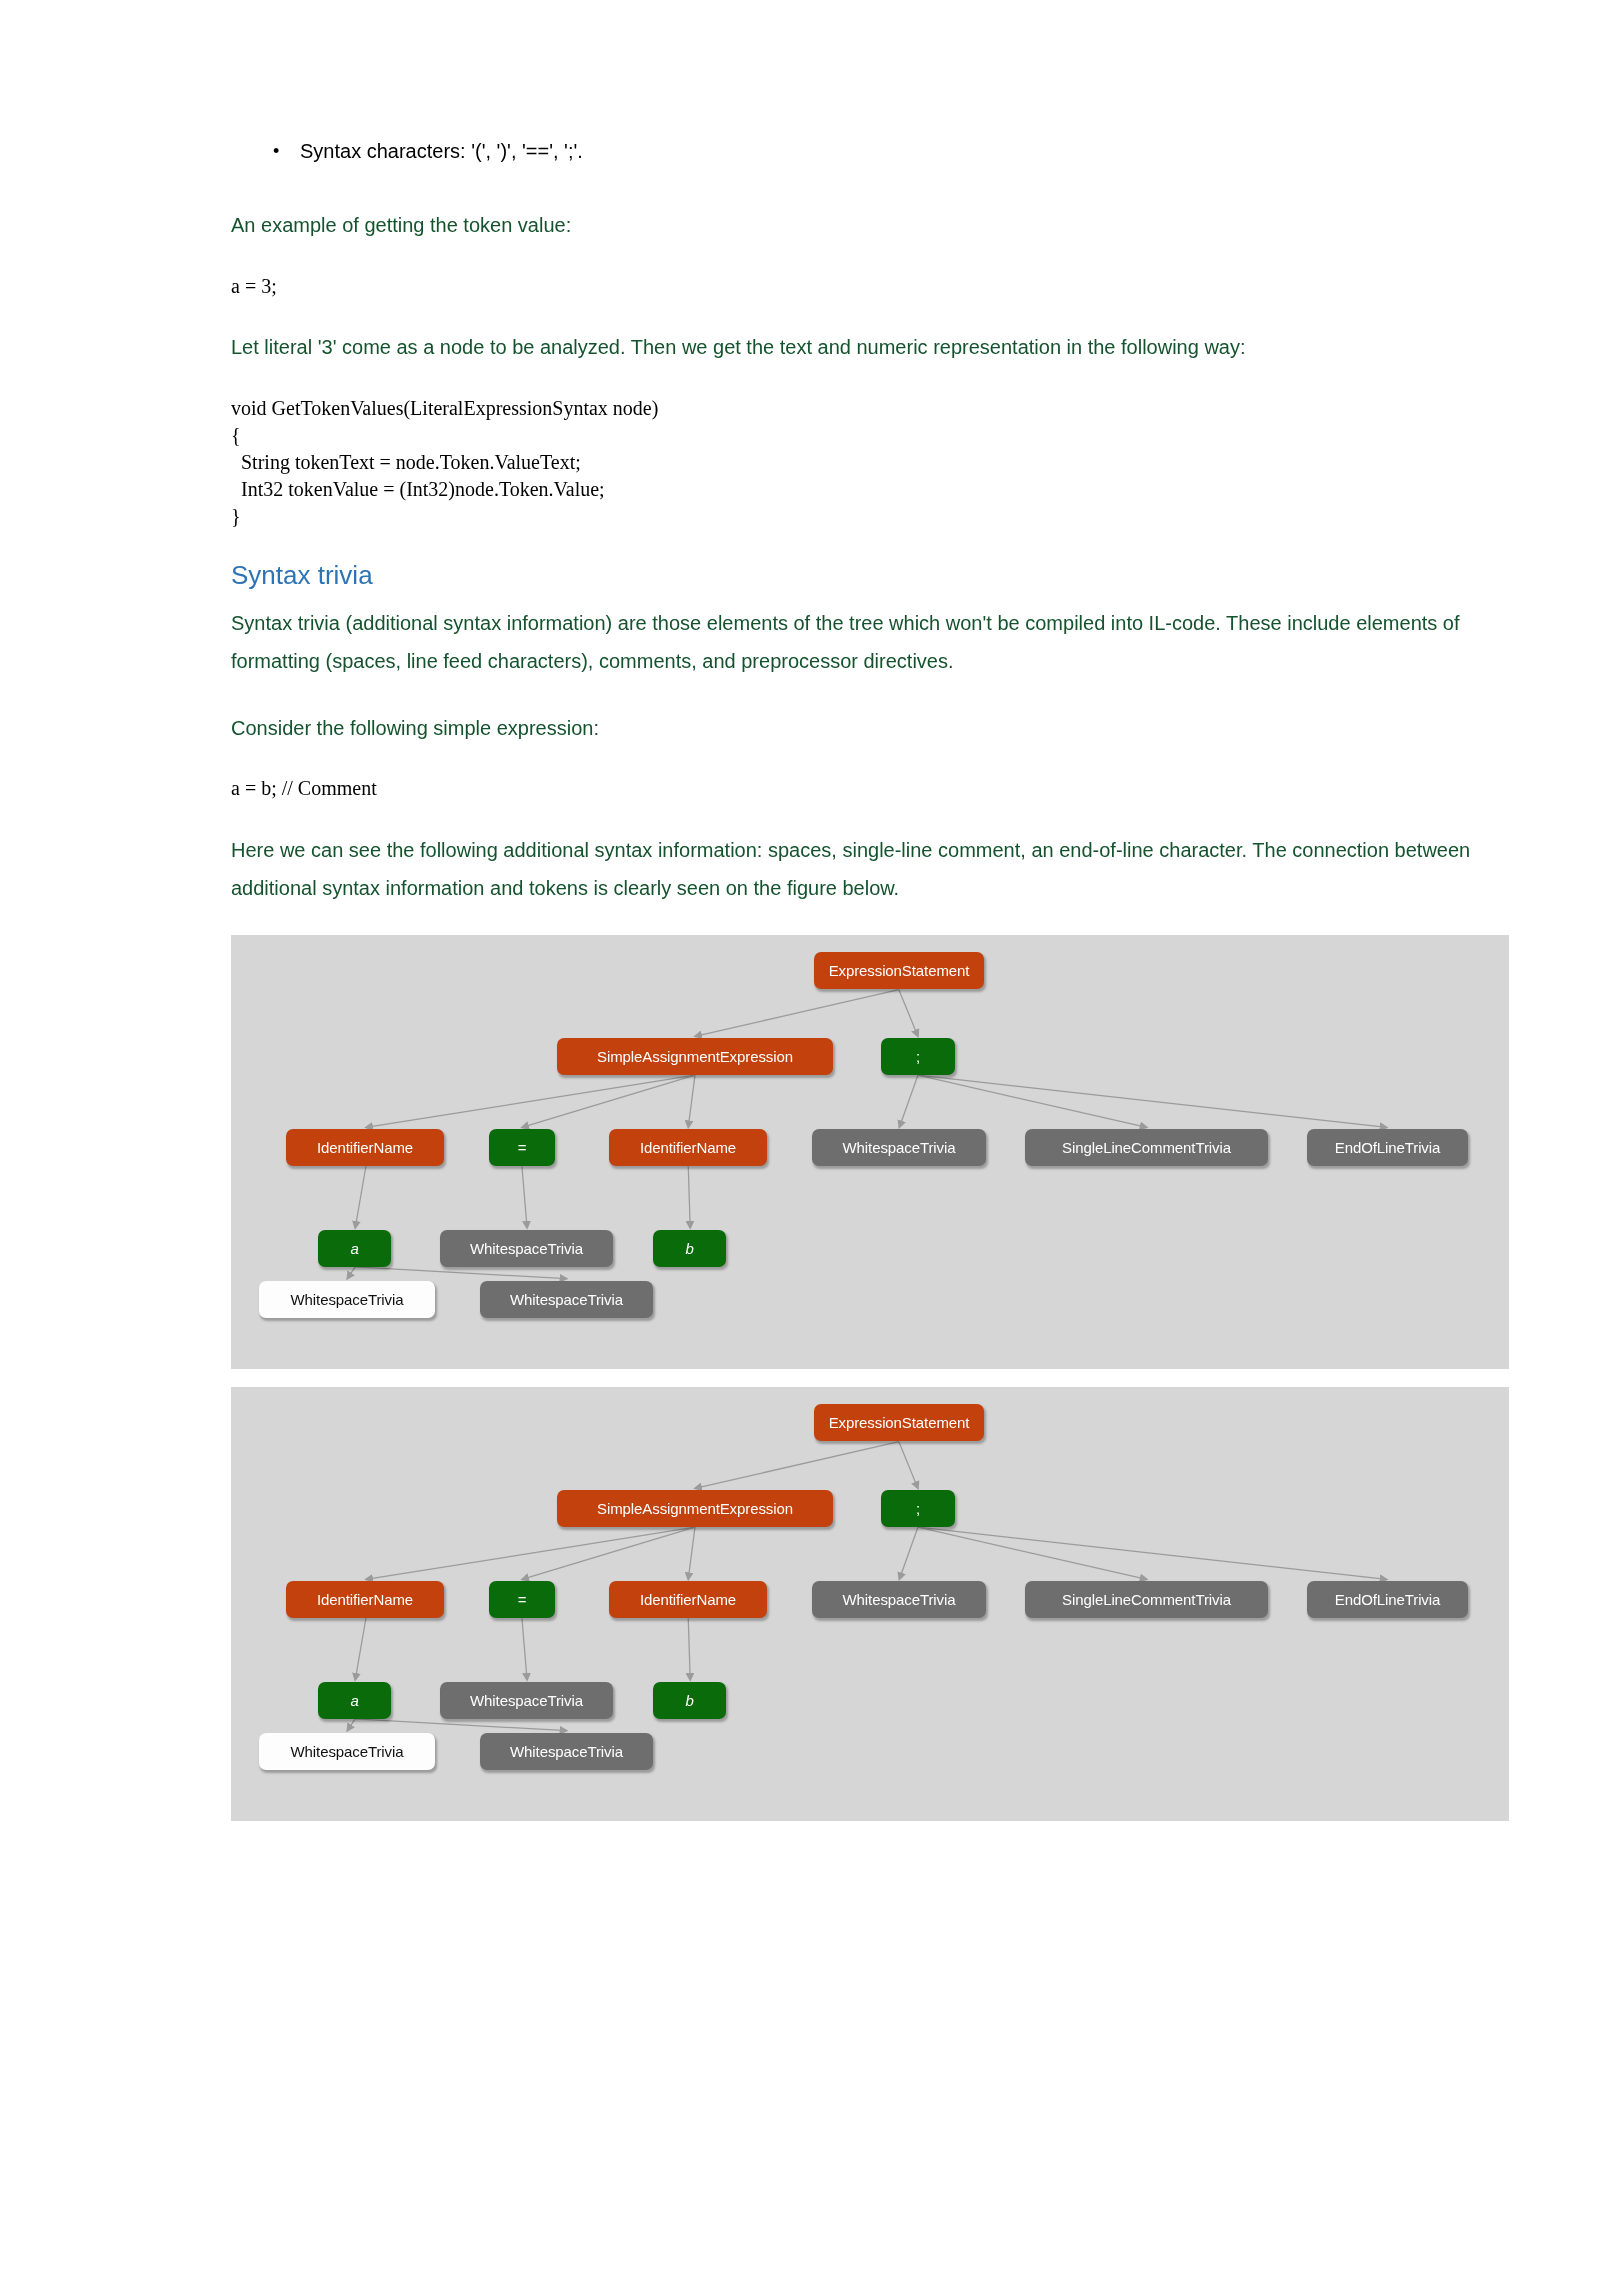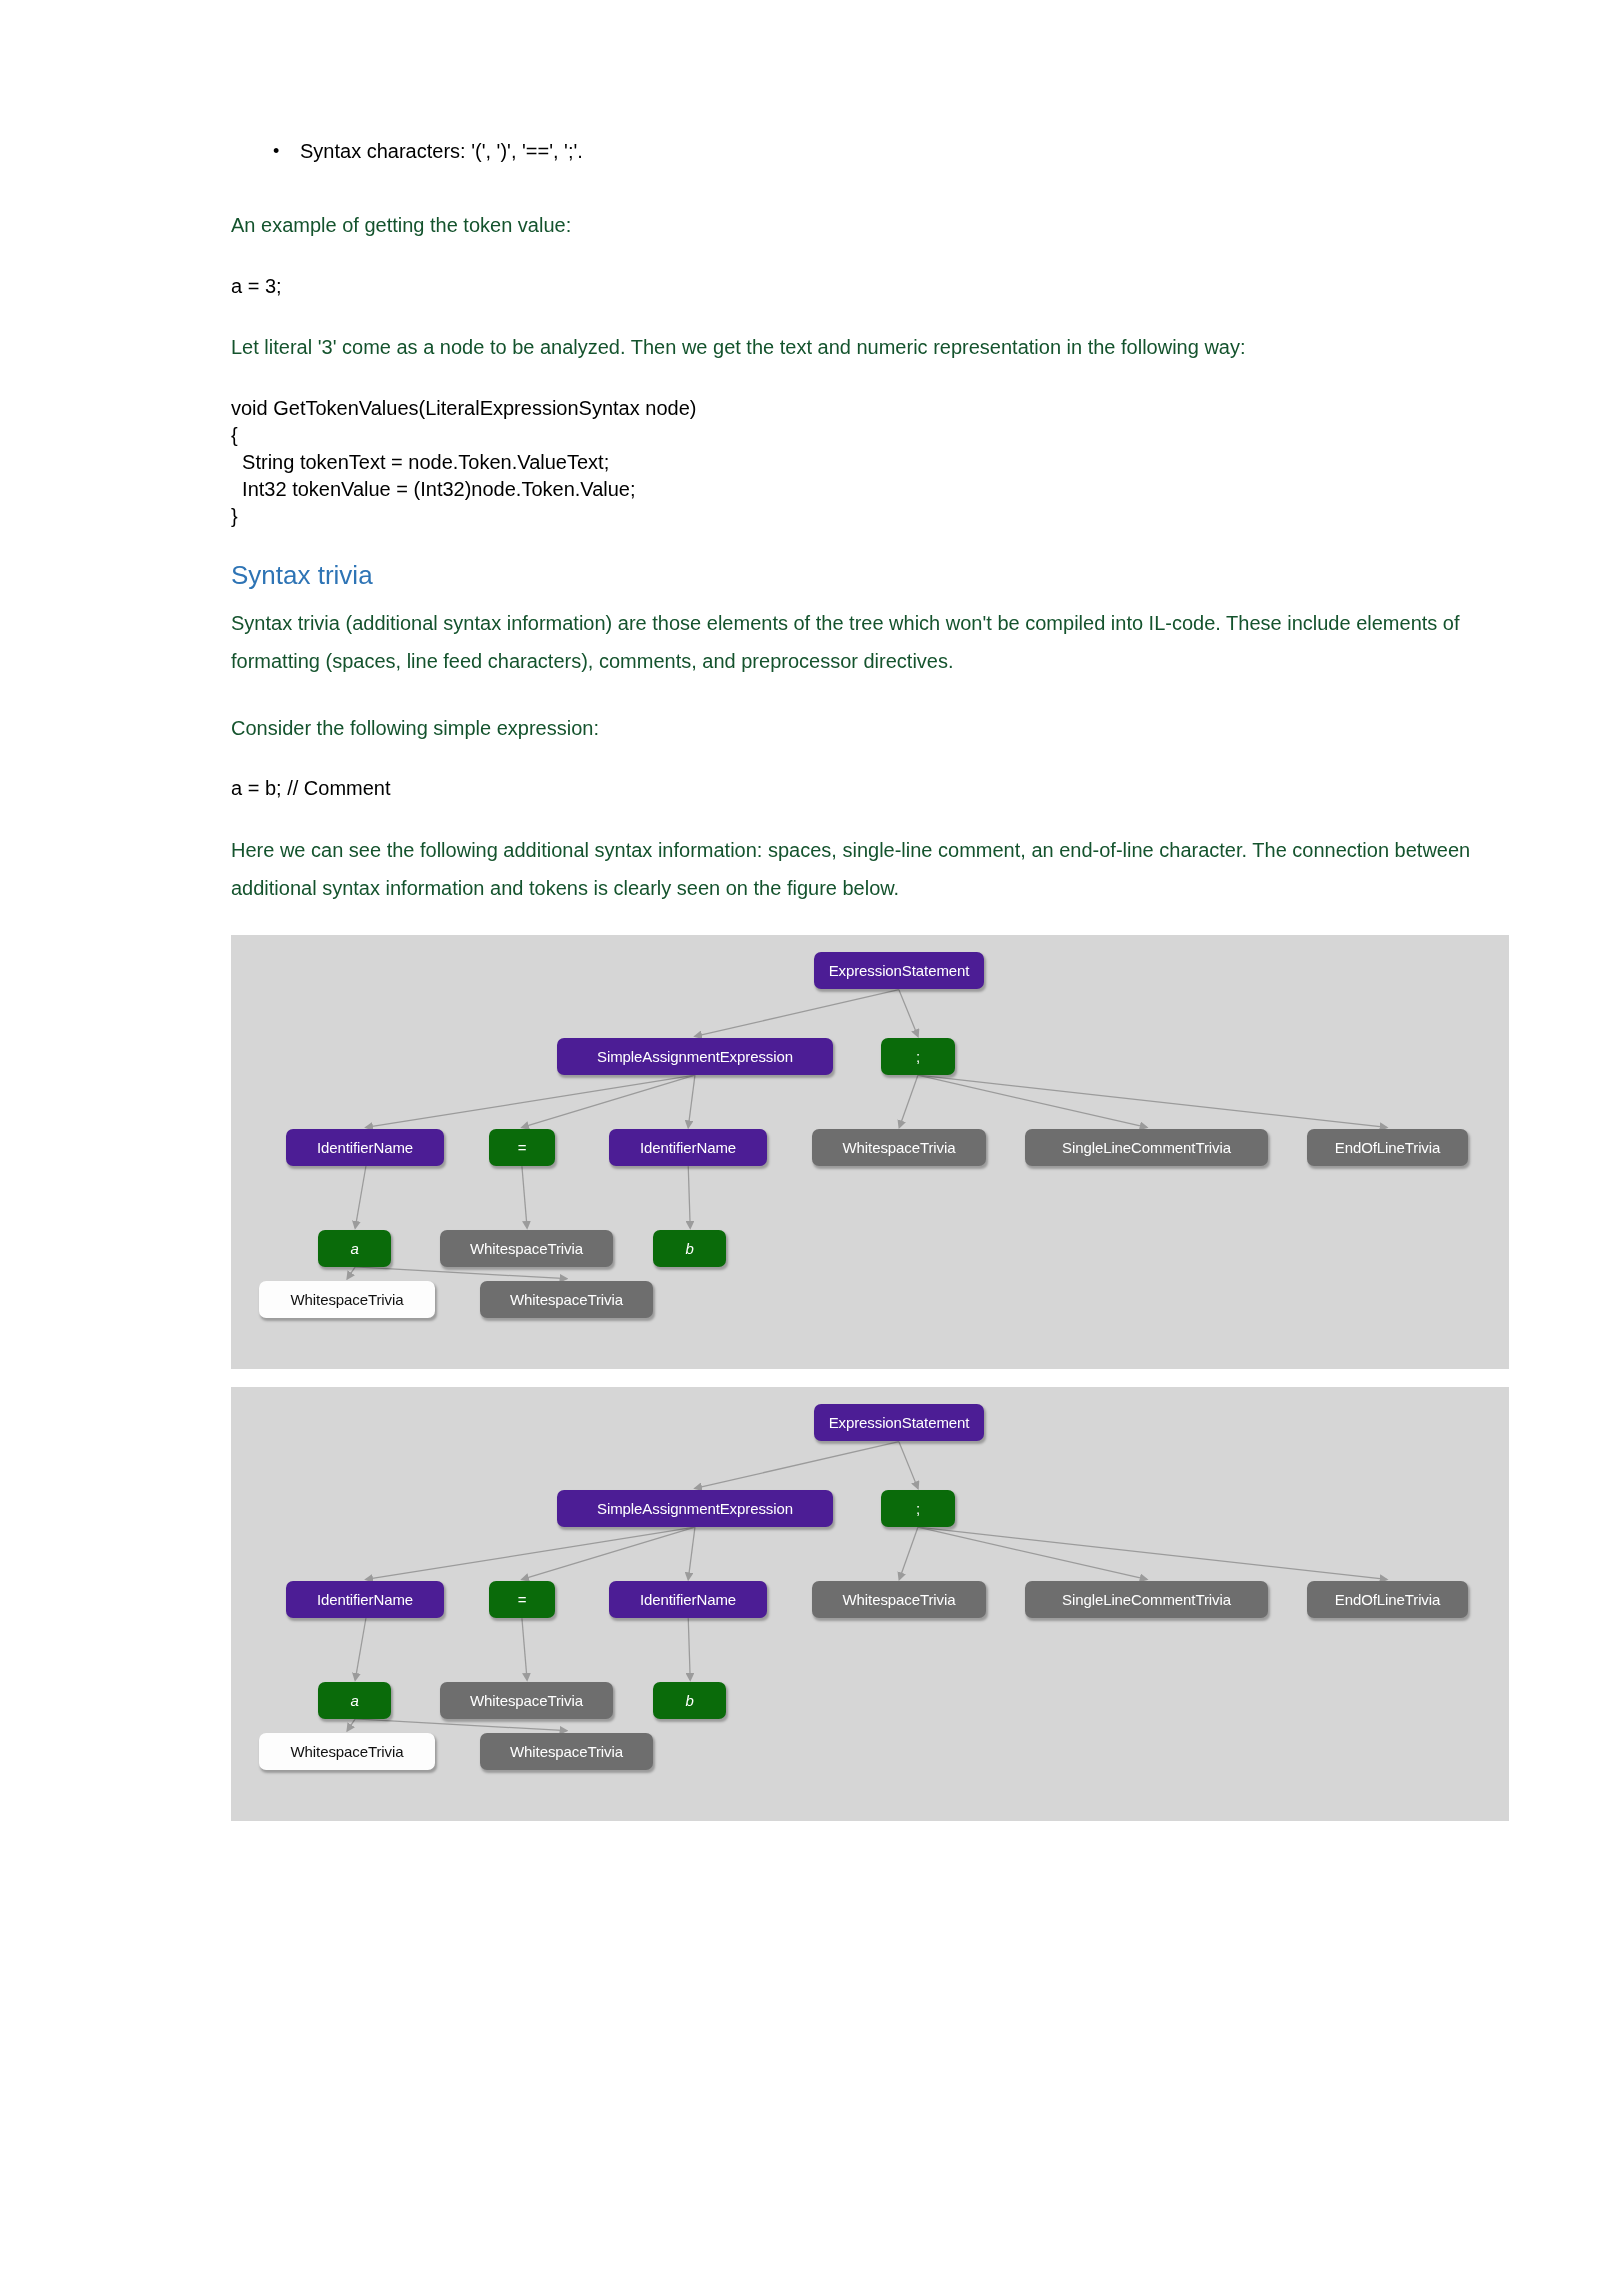--- a/index.html
+++ b/index.html
@@ -52,21 +52,21 @@
   p.body {
     margin: 0 0 28.5px 0;
     font-size: 20px;
     line-height: 38px;
     color: #14532d;
     max-width: 1268px;
   }
 
   pre.code {
     margin: 0 0 28.5px 0;
-    font-family: Liberation Sans, sans-serif;
+    font-family: Liberation Serif, serif;
     font-size: 20px;
     line-height: 27px;
     color: #000000;
     white-space: pre;
   }
 
   h2.heading {
     margin: 8px 0 11px 0;
     font-size: 26px;
     font-weight: normal;
@@ -95,21 +95,21 @@
     border-radius: 7.1px;
     display: flex;
     align-items: center;
     justify-content: center;
     font-size: 15px;
     line-height: 1;
     white-space: nowrap;
     box-shadow: 1.6px 2.4px 2.4px rgba(0,0,0,0.28);
     letter-spacing: -0.1px;
   }
-  .node.blue  { background: #4c1d95; color: #ffffff; }
+  .node.blue  { background: #c2410c; color: #ffffff; }
   .node.green { background: #0A6B0A; color: #ffffff; }
   .node.gray  { background: #6E6E6E; color: #ffffff; }
   .node.white { background: #FDFDFD; color: #111111; }
   .node.italic { font-style: italic; }
 
   .edges {
     position: absolute;
     left: 0; top: 0;
     width: 1278px;
     height: 434px;

